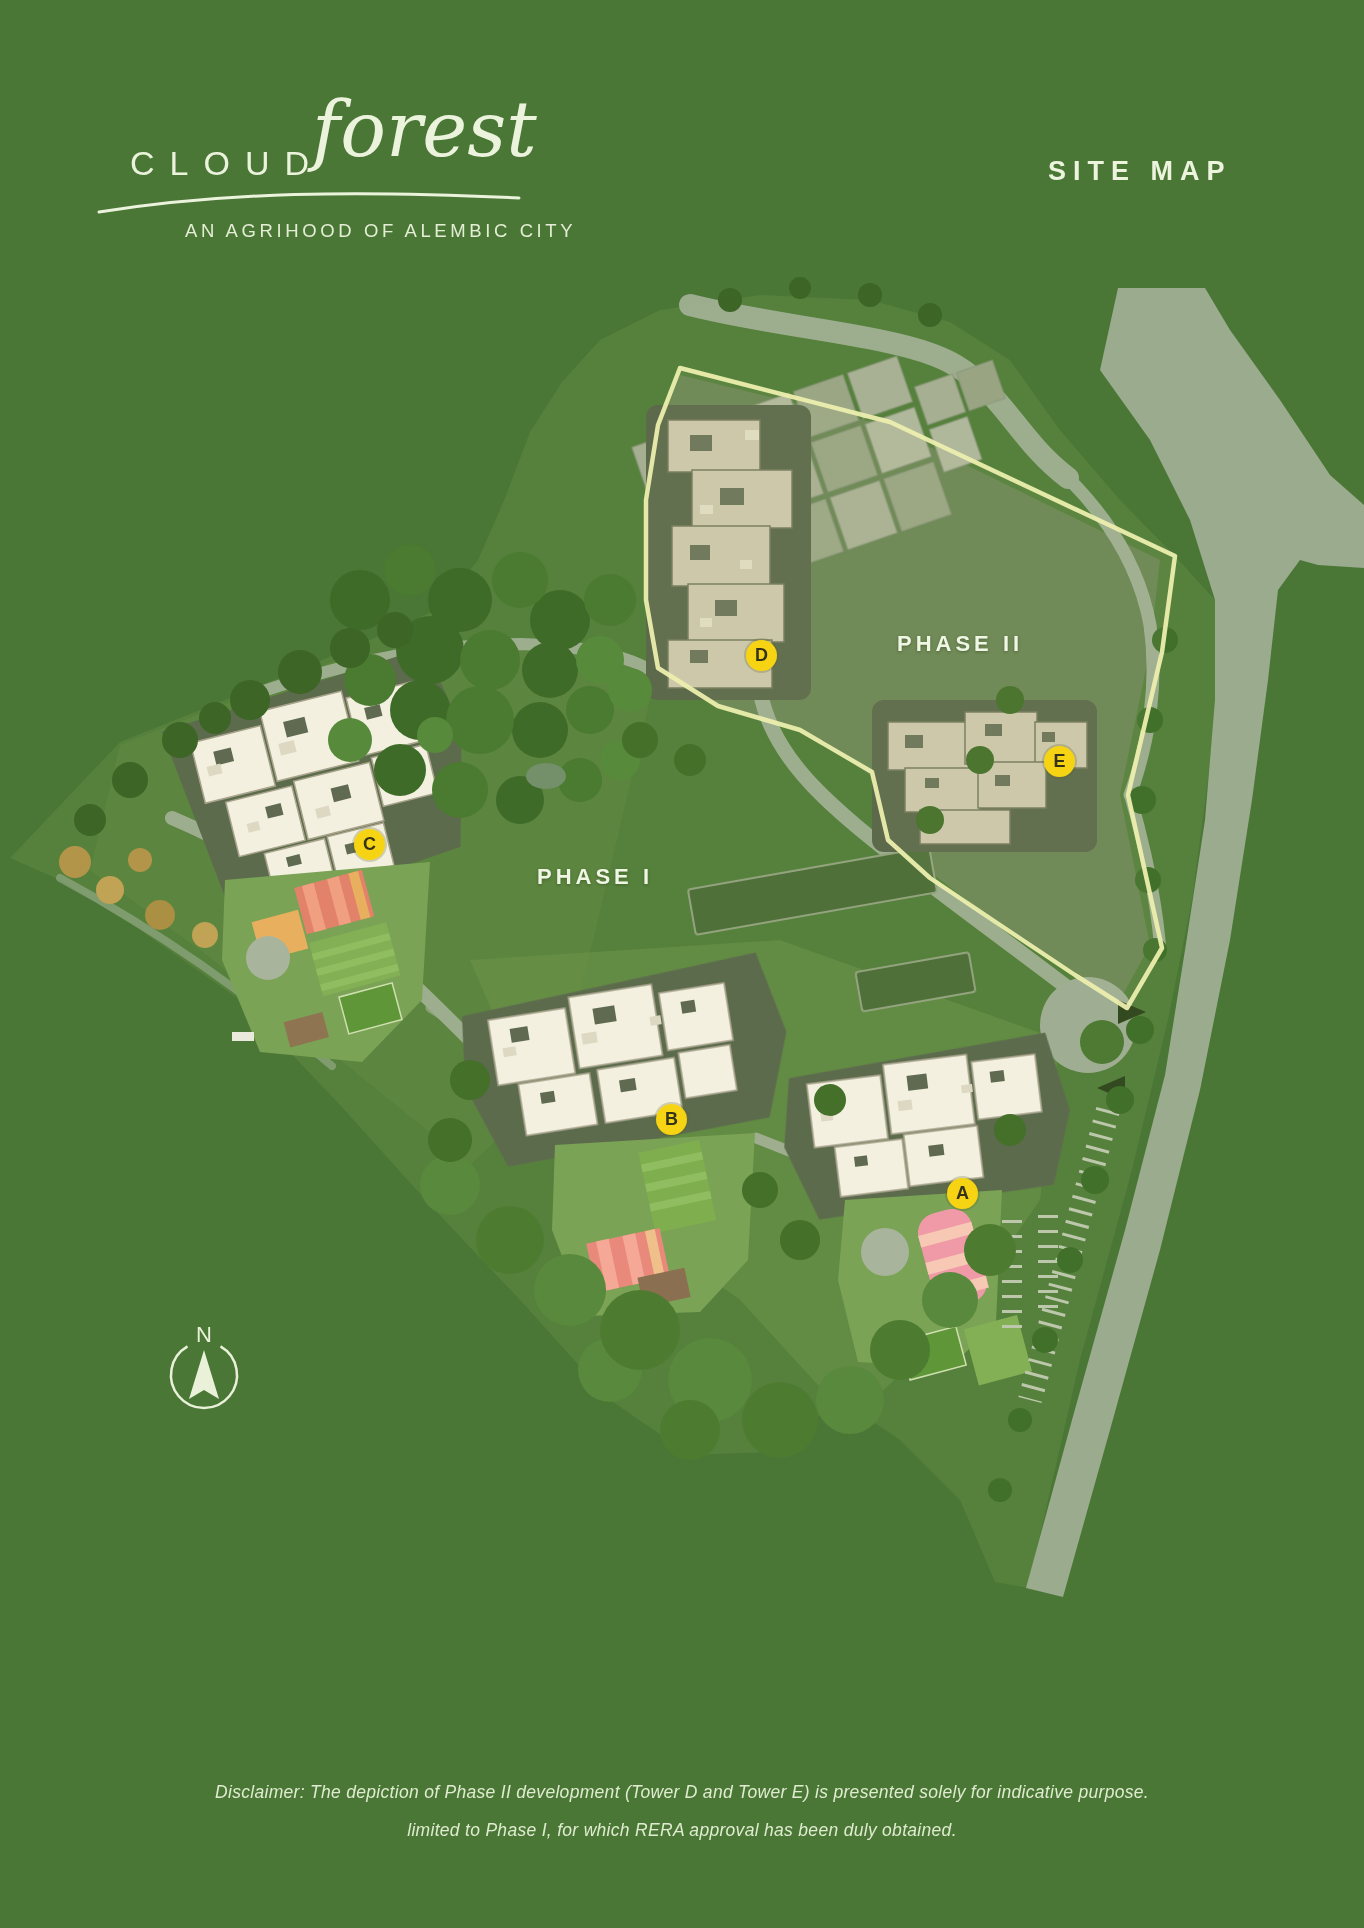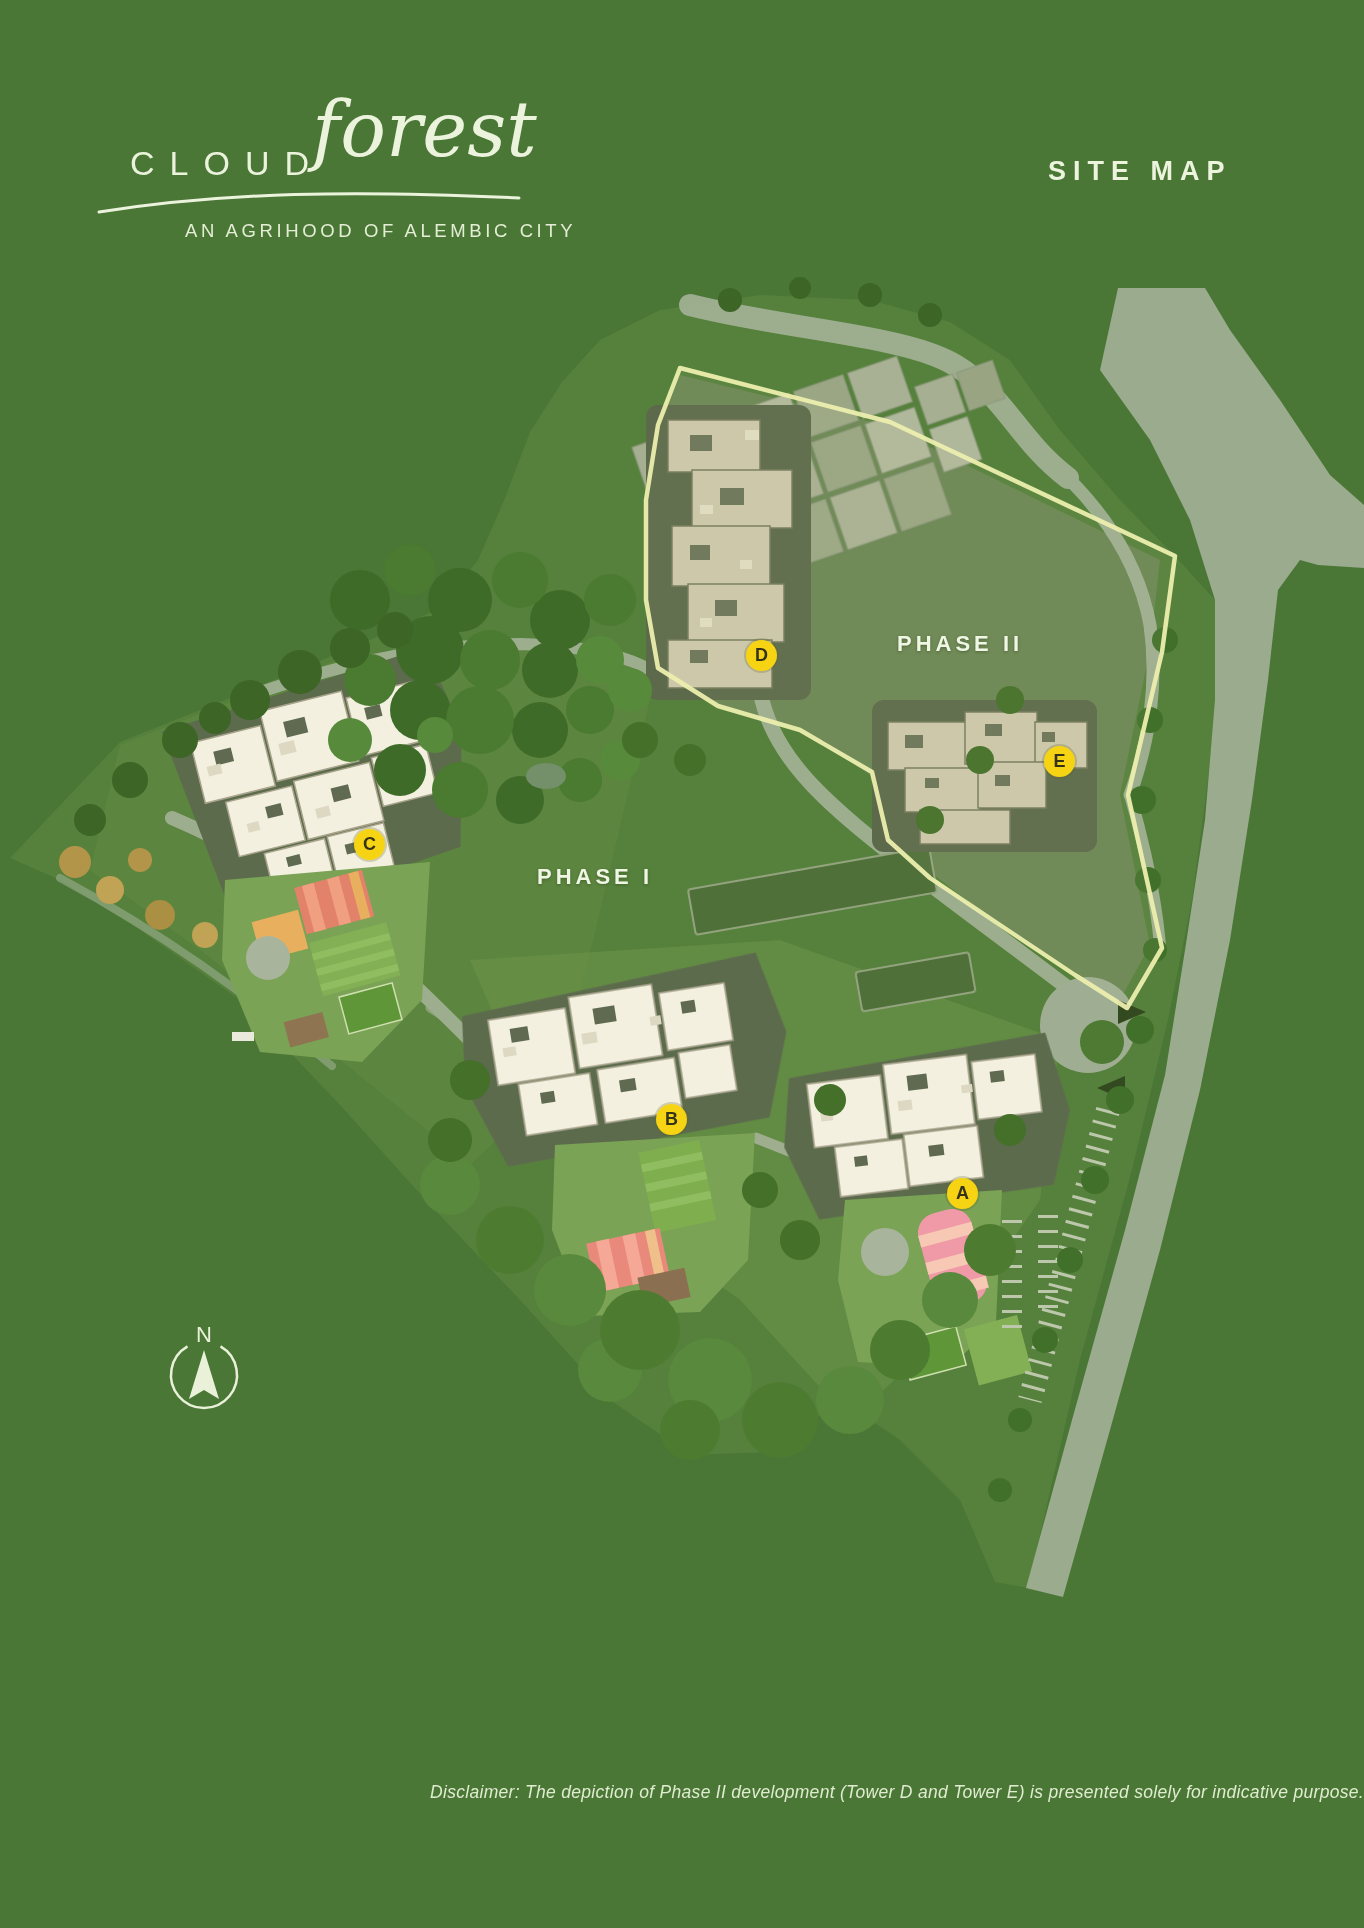--- a/index.html
+++ b/index.html
@@ -49,21 +49,21 @@
   .tower-marker{
     width:31px;height:31px;border-radius:50%;
     background:#f7d413;
     color:#35321a;font-size:18px;font-weight:bold;
     text-align:center;line-height:31px;
     box-shadow:0 0 0 2px rgba(90,100,40,.25);
   }
   
   .disclaimer{
     left:0;top:1773px;width:100%;
-    text-align:right;
+    text-align:center;
     font-style:italic;
     font-size:17.5px;line-height:38px;
     color:#dfeccf;
     letter-spacing:.3px;
   }
   .disclaimer p{margin:0;}
 </style>
 </head>
 <body>
 
@@ -423,13 +423,14 @@
 <div class="abs tower-marker" style="left:1044px;top:746px;">E</div>
 
 <svg class="abs" style="left:158px;top:1318px;" width="92" height="100" viewBox="0 0 92 100">
   <path d="M62.5,28.4 A33,33 0 1 1 29.5,28.4" fill="none" stroke="#e9f1d9" stroke-width="2.5"></path>
   <text x="46" y="24" text-anchor="middle" fill="#e9f1d9" style="font-family:'Liberation Sans',sans-serif;font-size:22px;">N</text>
   <path d="M46,32 L61,81 L46,72 L31,81 Z" fill="#e9f1d9"></path>
 </svg>
 
 <div class="abs disclaimer">
   <p>Disclaimer: The depiction of Phase II development (Tower D and Tower E) is presented solely for indicative purpose.</p>
+  <p>limited to Phase I, for which RERA approval has been duly obtained.</p>
 </div>
 
 </body></html>

